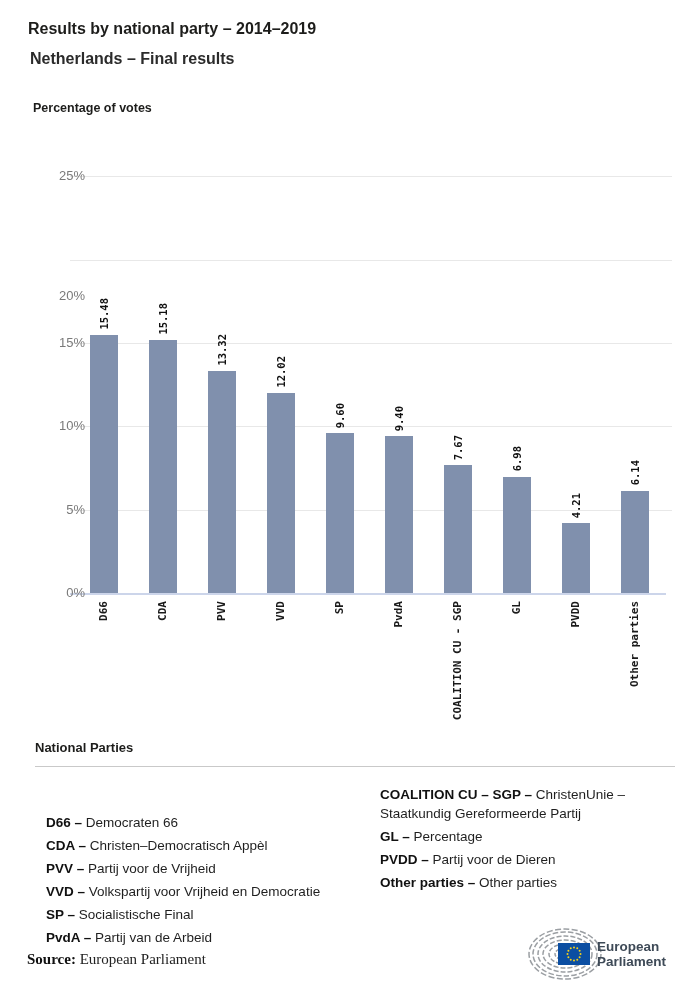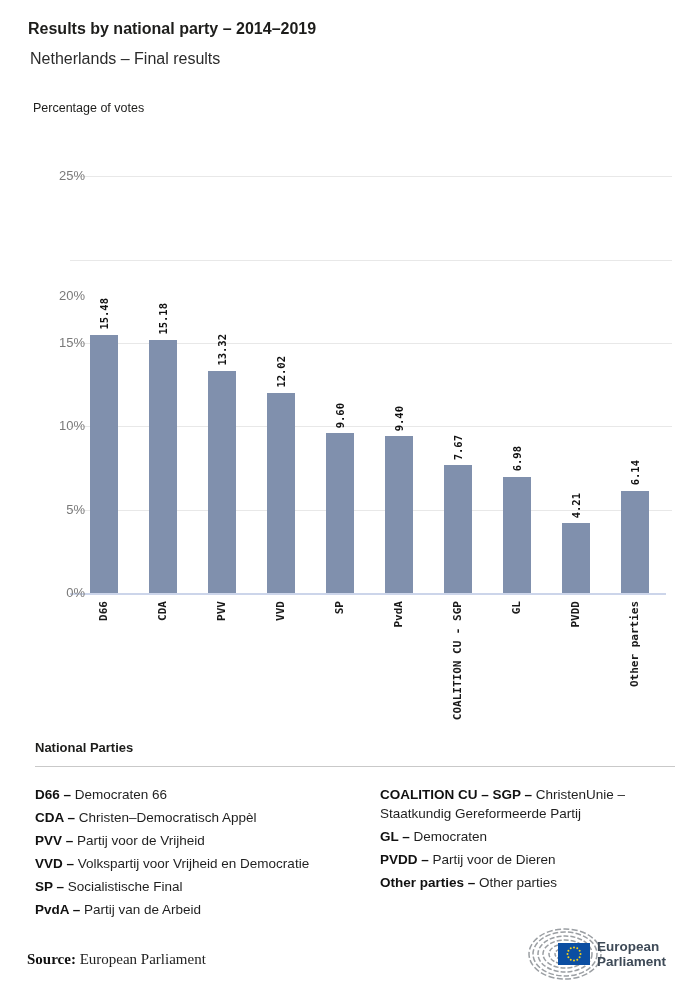--- a/index.html
+++ b/index.html
@@ -1,41 +1,41 @@
 <!DOCTYPE html>
 <html><head>
 <meta charset="utf-8">
 <style>
   html,body{margin:0;padding:0;background:#fff;}
   #page{position:relative;width:700px;height:985px;background:#fff;overflow:hidden;
         font-family:"Liberation Sans",sans-serif;color:#1a1a1a;}
 
   
   .title{position:absolute;left:28px;top:20px;font-size:16px;font-weight:bold;color:#1d1d1b;}
-  .subtitle{position:absolute;left:30px;top:50px;font-size:16px;font-weight:normal;color:#2b2b2b;}
-  .axis-title{position:absolute;left:33px;top:101px;font-size:12.5px;font-weight:normal;color:#1d1d1b;}
+  .subtitle{position:absolute;left:30px;top:50px;font-size:16px;font-weight:bold;color:#2b2b2b;}
+  .axis-title{position:absolute;left:33px;top:101px;font-size:12.5px;font-weight:bold;color:#1d1d1b;}
 
   
   #chart{position:absolute;left:0;top:0;width:700px;height:740px;}
   .gridline{position:absolute;left:70px;width:602px;height:1px;background:#e8e8e8;}
   .baseline{position:absolute;left:70px;width:596px;height:2px;background:#ccd5ea;}
   .ytick{position:absolute;left:0;width:58px;text-align:right;font-size:13px;color:#7a7a7a;padding-left:27px;}
   .bar{position:absolute;width:28px;background:#8090ad;}
   .vlabel{position:absolute;writing-mode:vertical-rl;transform:rotate(180deg);
           font-family:"DejaVu Sans Mono",monospace;font-weight:bold;font-size:10.5px;
           color:#111;line-height:14px;white-space:nowrap;}
   .xlabel{position:absolute;top:601px;writing-mode:vertical-rl;transform:rotate(180deg);
           font-family:"DejaVu Sans Mono",monospace;font-weight:bold;font-size:11px;
           color:#1a1a1a;line-height:14px;white-space:nowrap;}
 
   
   .legend-heading{position:absolute;left:35px;top:740px;font-size:13px;font-weight:bold;color:#1d1d1b;}
   .legend-rule{position:absolute;left:35px;top:766px;width:640px;height:1px;background:#c9c9c9;}
   .legend-col{position:absolute;top:785px;font-size:13.5px;color:#1f1f1f;}
-  #legend-col-left{left:35px;width:315px;}
+  #legend-col-left{left:46px;width:315px;margin-top:28px;}
   #legend-col-right{left:380px;width:295px;}
   .legend-item{line-height:19px;margin-bottom:4px;}
   .legend-item b{color:#111;}
 
   
   .source{position:absolute;left:27px;top:951px;font-size:15px;color:#222;font-family:Liberation Serif, serif;}
   .source b{color:#111;}
   #logo{position:absolute;left:515px;top:926px;}
 </style>
 </head>
@@ -97,21 +97,21 @@
   <div class="legend-col" id="legend-col-left">
       <div class="legend-item"><b>D66 –</b><span> Democraten 66</span></div>
       <div class="legend-item"><b>CDA –</b><span> Christen–Democratisch Appèl</span></div>
       <div class="legend-item"><b>PVV –</b><span> Partij voor de Vrijheid</span></div>
       <div class="legend-item"><b>VVD –</b><span> Volkspartij voor Vrijheid en Democratie</span></div>
       <div class="legend-item"><b>SP –</b><span> Socialistische Final</span></div>
       <div class="legend-item"><b>PvdA –</b><span> Partij van de Arbeid</span></div>
     </div>
   <div class="legend-col" id="legend-col-right">
       <div class="legend-item"><b>COALITION CU – SGP –</b><span> ChristenUnie – Staatkundig Gereformeerde Partij</span></div>
-      <div class="legend-item"><b>GL –</b><span> Democraten</span></div>
+      <div class="legend-item"><b>GL –</b><span> Percentage</span></div>
       <div class="legend-item"><b>PVDD –</b><span> Partij voor de Dieren</span></div>
       <div class="legend-item"><b>Other parties –</b><span> Other parties</span></div>
     </div>
 
   <div class="source">
     <b>Source:</b>
     <span>European Parliament</span>
   </div>
 
   <svg id="logo" width="170" height="56" viewBox="0 0 170 56">

